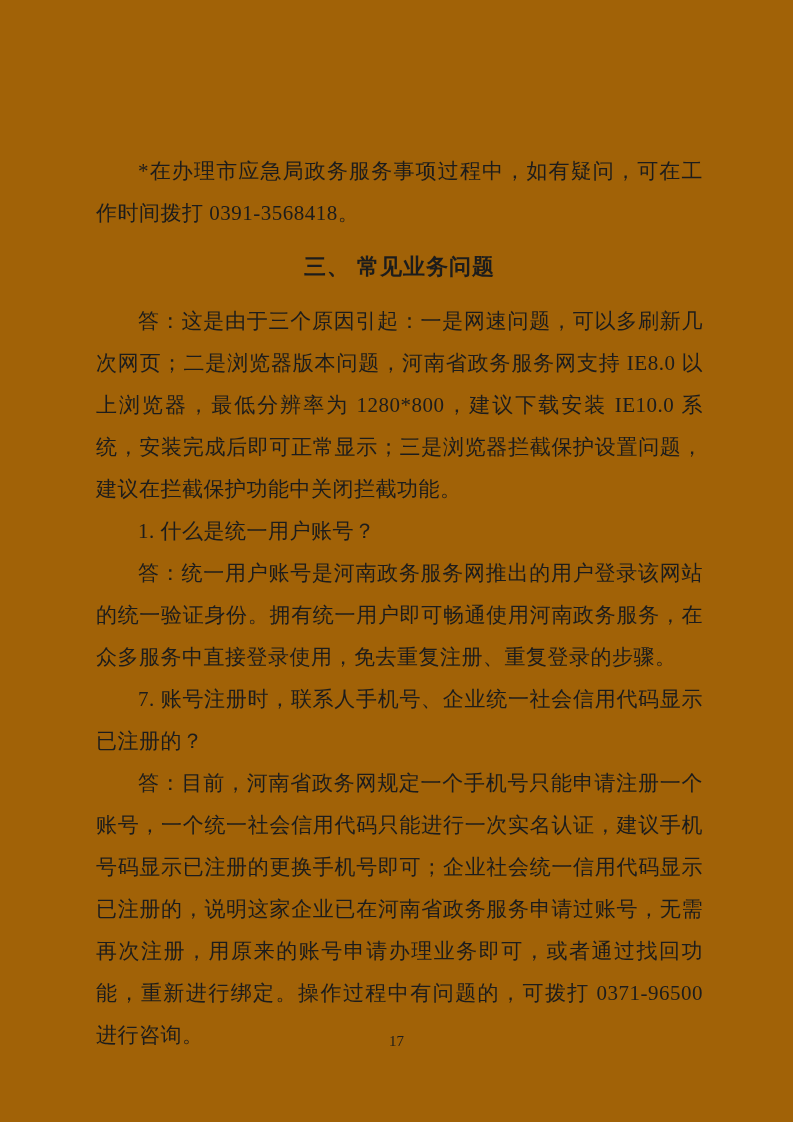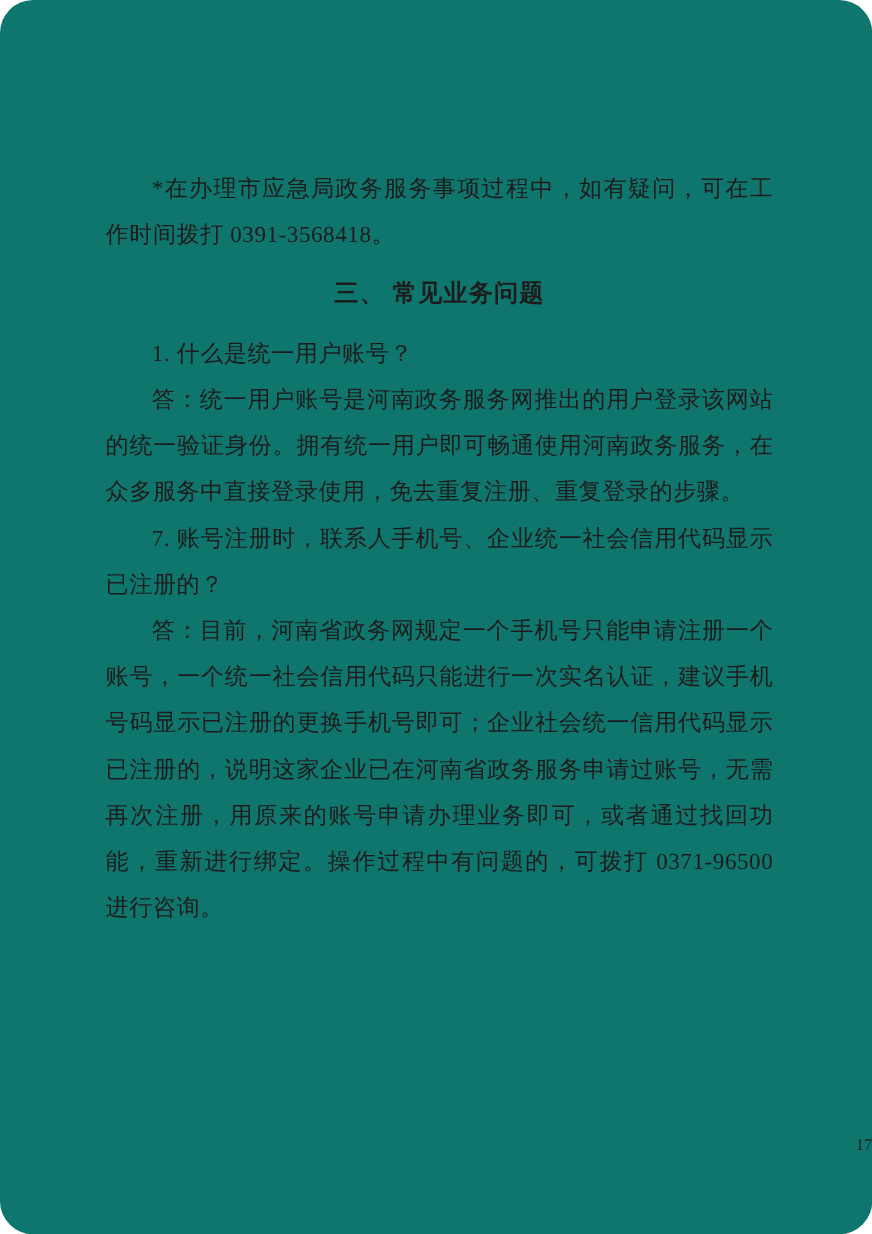--- a/index.html
+++ b/index.html
@@ -4,25 +4,24 @@
 <style>
   html, body {
     margin: 0;
     padding: 0;
     background: #ffffff;
   }
   .page {
     position: relative;
     width: 793px;
     height: 1122px;
-    background: #0f766e;
+    background: #a16207;
     overflow: hidden;
     font-family: "Liberation Serif", "DejaVu Serif", serif;
     color: #1c1c1c;
-    border-radius: 30px;
   }
   .content {
     position: absolute;
     top: 150px;
     left: 96px;
     width: 607px;
   }
   .para {
     margin: 0;
     font-size: 21px;
@@ -39,37 +38,38 @@
     font-weight: bold;
     text-align: center;
     font-family: "Liberation Sans", "DejaVu Sans", sans-serif;
     letter-spacing: 1px;
   }
   .page-number {
     position: absolute;
     bottom: 72px;
     left: 0;
     width: 100%;
-    text-align: right;
+    text-align: center;
     font-size: 15px;
     color: #1c1c1c;
     font-family: "Liberation Serif", "DejaVu Serif", serif;
     margin-top: 44px;
   }
 </style>
 </head>
 <body>
 
 <div class="page">
   <div class="content">
 
     <p class="para">*在办理市应急局政务服务事项过程中，如有疑问，可在工作时间拨打 0391-3568418。</p>
 
     <h3 class="heading">三、 常见业务问题</h3>
 
+    <p class="para">答：这是由于三个原因引起：一是网速问题，可以多刷新几次网页；二是浏览器版本问题，河南省政务服务网支持 IE8.0 以上浏览器，最低分辨率为 1280*800，建议下载安装 IE10.0 系统，安装完成后即可正常显示；三是浏览器拦截保护设置问题，建议在拦截保护功能中关闭拦截功能。</p>
 
     <p class="para">1. 什么是统一用户账号？</p>
     <p class="para">答：统一用户账号是河南政务服务网推出的用户登录该网站的统一验证身份。拥有统一用户即可畅通使用河南政务服务，在众多服务中直接登录使用，免去重复注册、重复登录的步骤。</p>
 
     <p class="para">7. 账号注册时，联系人手机号、企业统一社会信用代码显示已注册的？</p>
     <p class="para">答：目前，河南省政务网规定一个手机号只能申请注册一个账号，一个统一社会信用代码只能进行一次实名认证，建议手机号码显示已注册的更换手机号即可；企业社会统一信用代码显示已注册的，说明这家企业已在河南省政务服务申请过账号，无需再次注册，用原来的账号申请办理业务即可，或者通过找回功能，重新进行绑定。操作过程中有问题的，可拨打 0371-96500 进行咨询。</p>
 
   </div>
 
   <div class="page-number">17</div>

